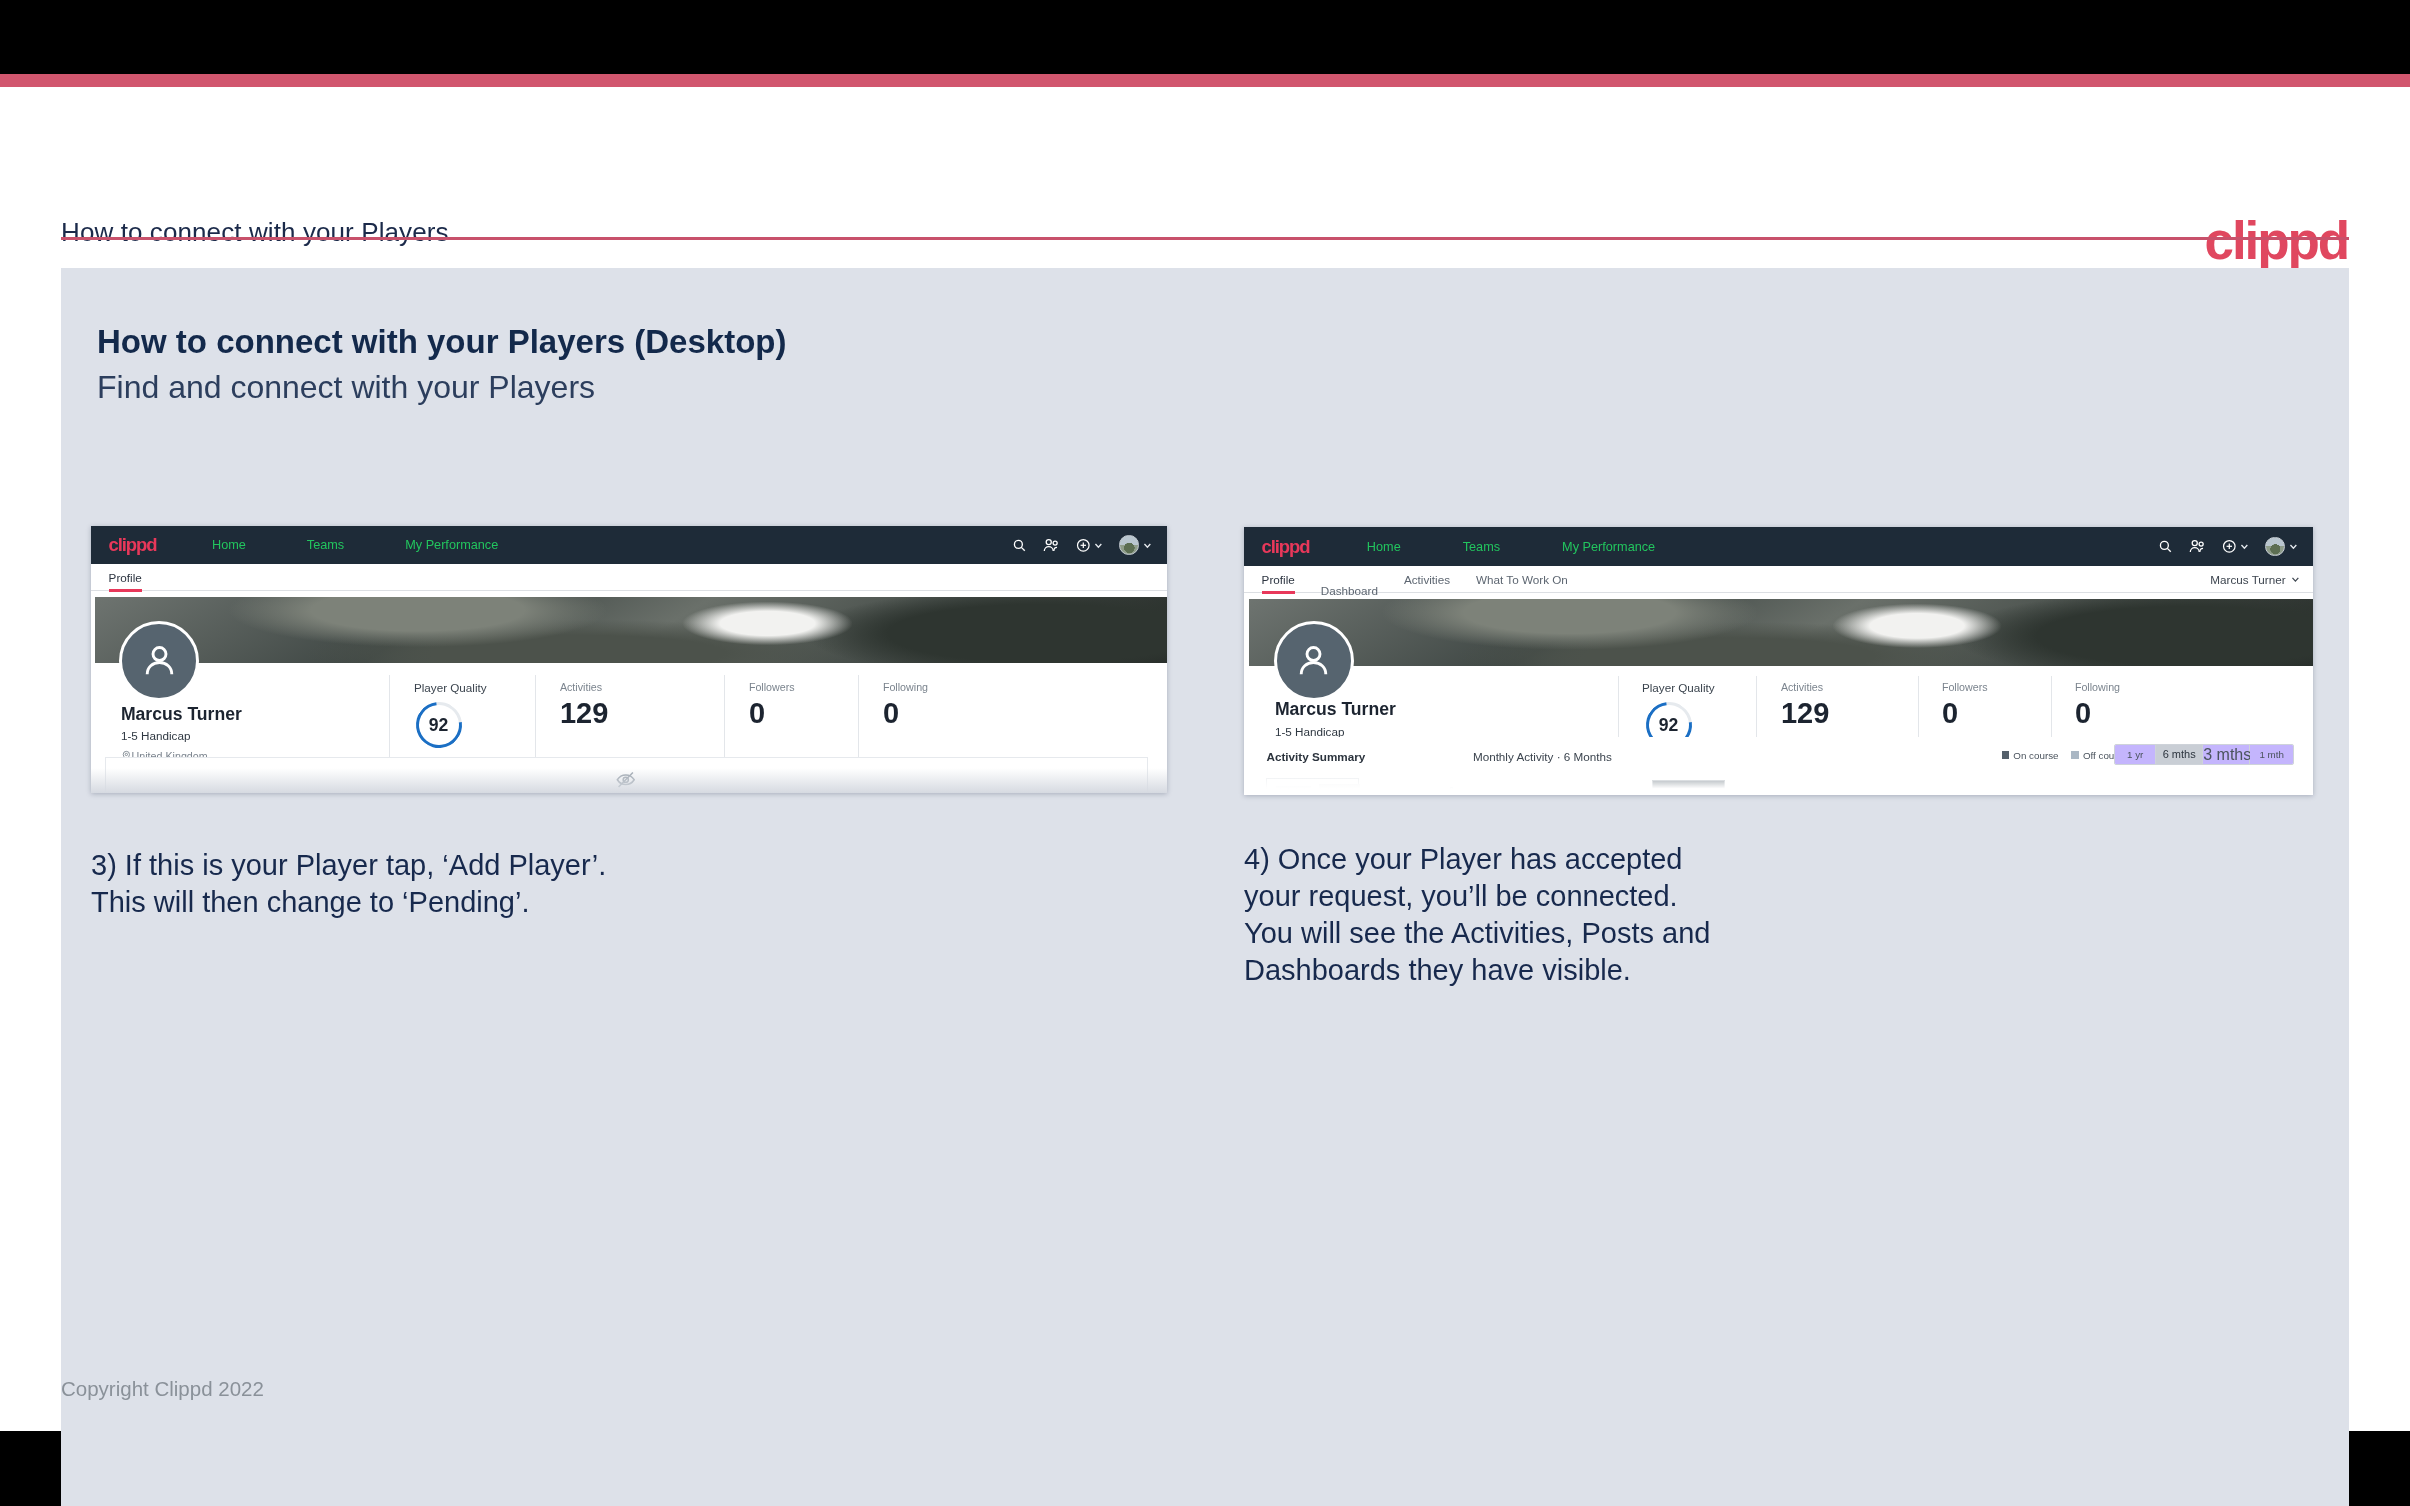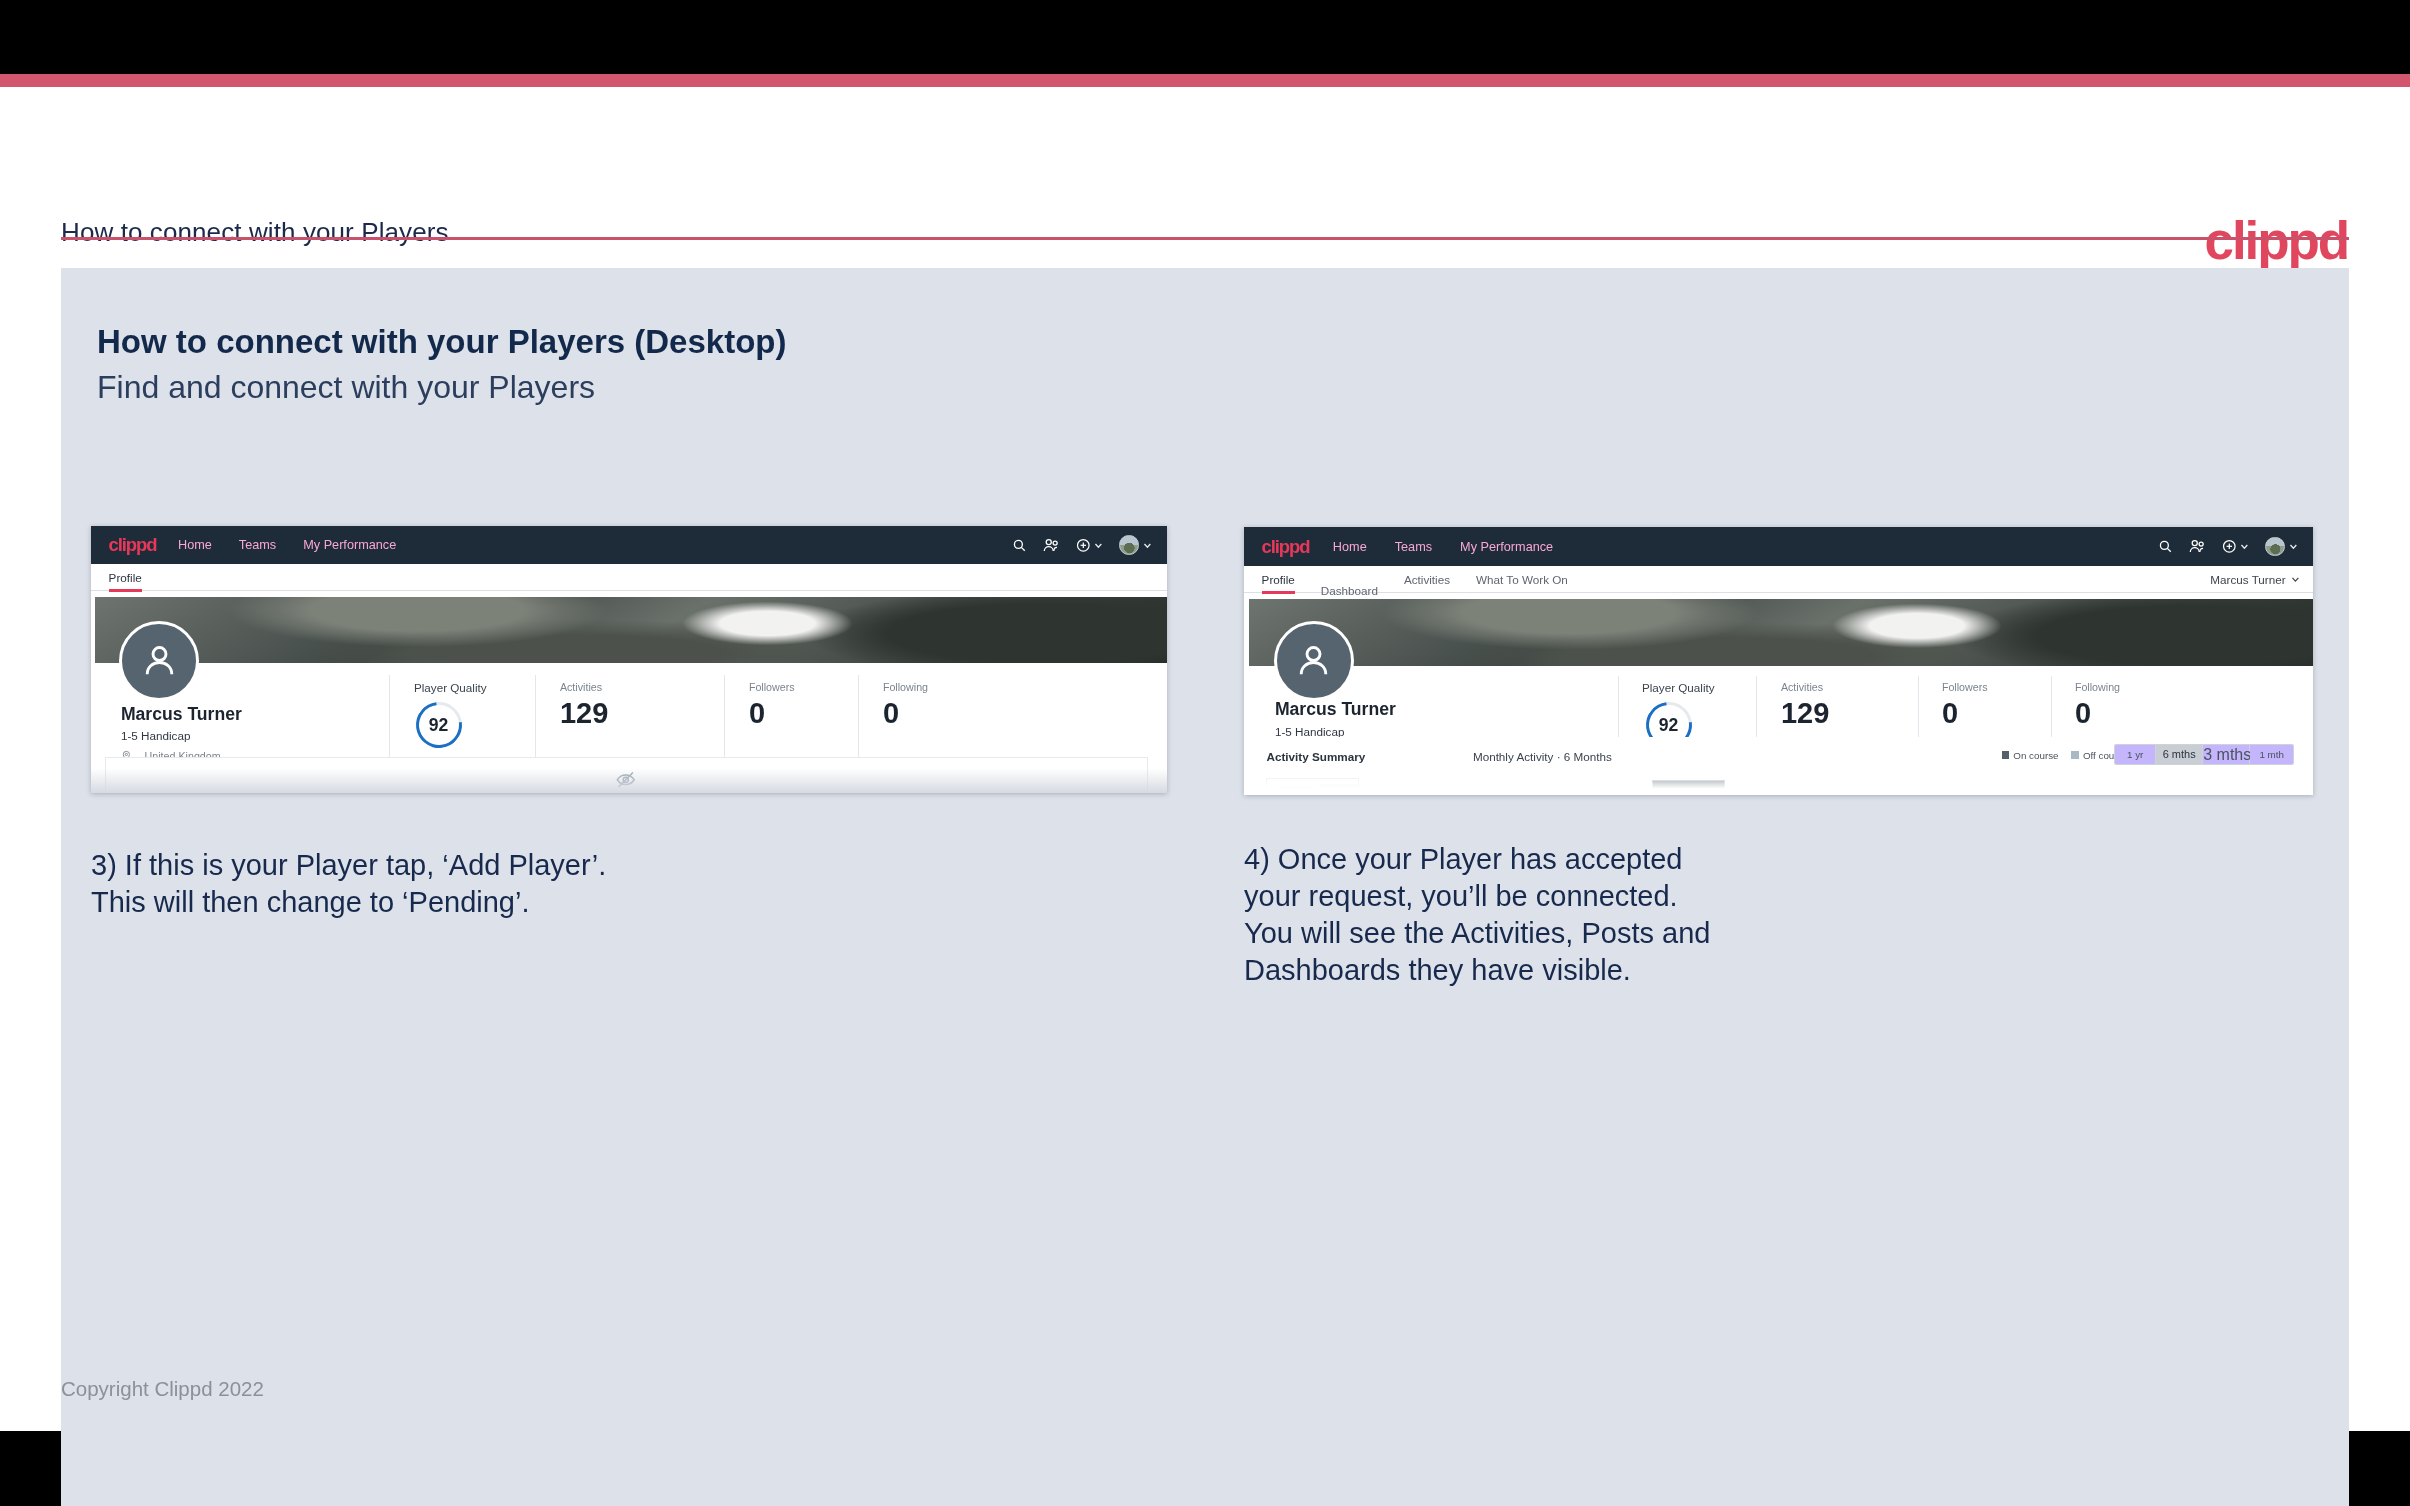--- a/index.html
+++ b/index.html
@@ -53,21 +53,21 @@
   .shot-left  { left:30px;  top:258px; width:1076px; height:267px; }
   .shot-right { left:1183px; top:259px; width:1069px; height:268px; }
 
   
   .navbar {
     position:relative; width:100%; background:#1e2b38;
     display:flex; align-items:center;
   }
   .nav-logo { color:#e8385a; font-weight:bold; letter-spacing:-1.1px; }
   .nav-links { display:flex; align-items:center; }
-  .nav-link { color:#f9a8d4; white-space:nowrap; }
+  .nav-link { color:#22c55e; white-space:nowrap;margin-left:34px; }
   .nav-right { position:absolute; display:flex; align-items:center; }
   .nav-ico { color:#fff; display:flex; align-items:center; justify-content:center; }
   .avatar-nav {
     border-radius:50%;
     background:
       radial-gradient(circle at 52% 66%, #5c6e52 0 34%, rgba(0,0,0,0) 35%),
       linear-gradient(#b9c6cf 0 48%, #8f9d8a 48% 100%);
     border:1px solid #c7ced4;
   }
 
@@ -99,21 +99,21 @@
 
   
   .profile-card { position:relative; width:100%; background:#fff; }
   .avatar-big {
     position:absolute; border-radius:50%;
     background:#56646f; border:3.9px solid #fff;
     display:flex; align-items:center; justify-content:center;
   }
   .p-name { position:absolute; font-weight:bold; color:#1c2430; white-space:nowrap; }
   .p-hcp  { position:absolute; color:#2f3842; white-space:nowrap; }
-  .p-loc  { position:absolute; color:#7b848e; white-space:nowrap; display:flex; gap:13px; }
+  .p-loc  { position:absolute; color:#7b848e; white-space:nowrap; display:flex; gap:0; }
   .btn-row { position:absolute; display:flex; }
   .btn {
     background:#56646f; color:#fff; display:flex; align-items:center;
     justify-content:center; white-space:nowrap;
   }
   .divider-v { position:absolute; width:1px; background:#e3e6ea; }
   .stat { position:absolute; }
   .stat-label { color:#7b848e; white-space:nowrap; }
   .stat-value { color:#1c2430; font-weight:bold; }
   .pq-label { position:absolute; color:#3b444e; white-space:nowrap; }

